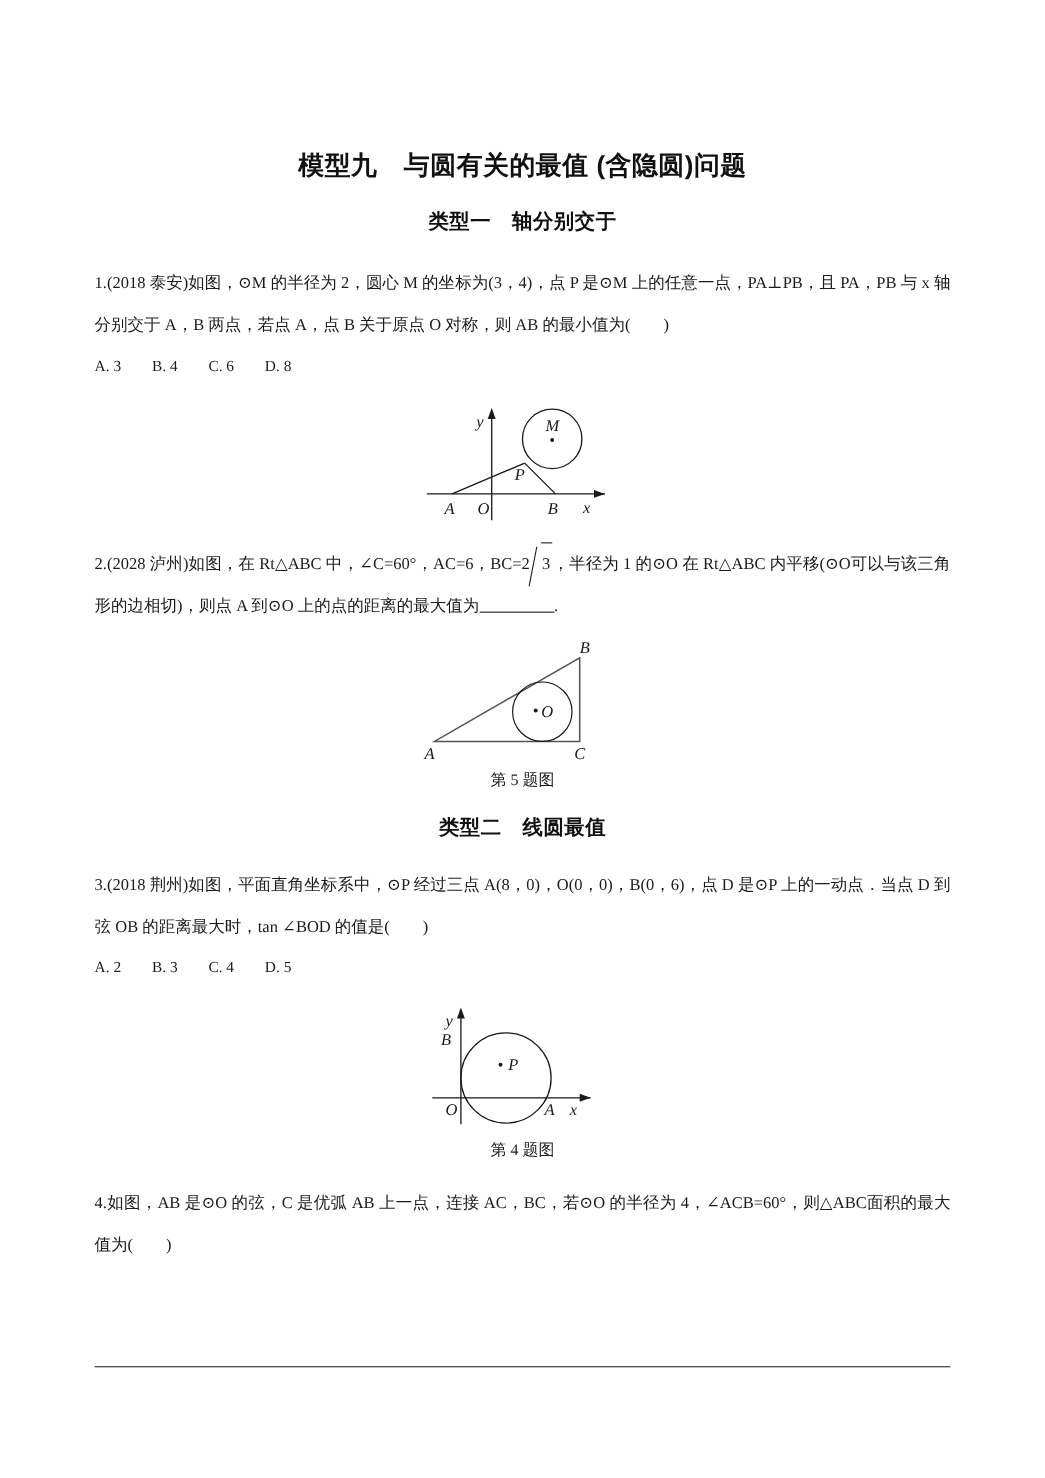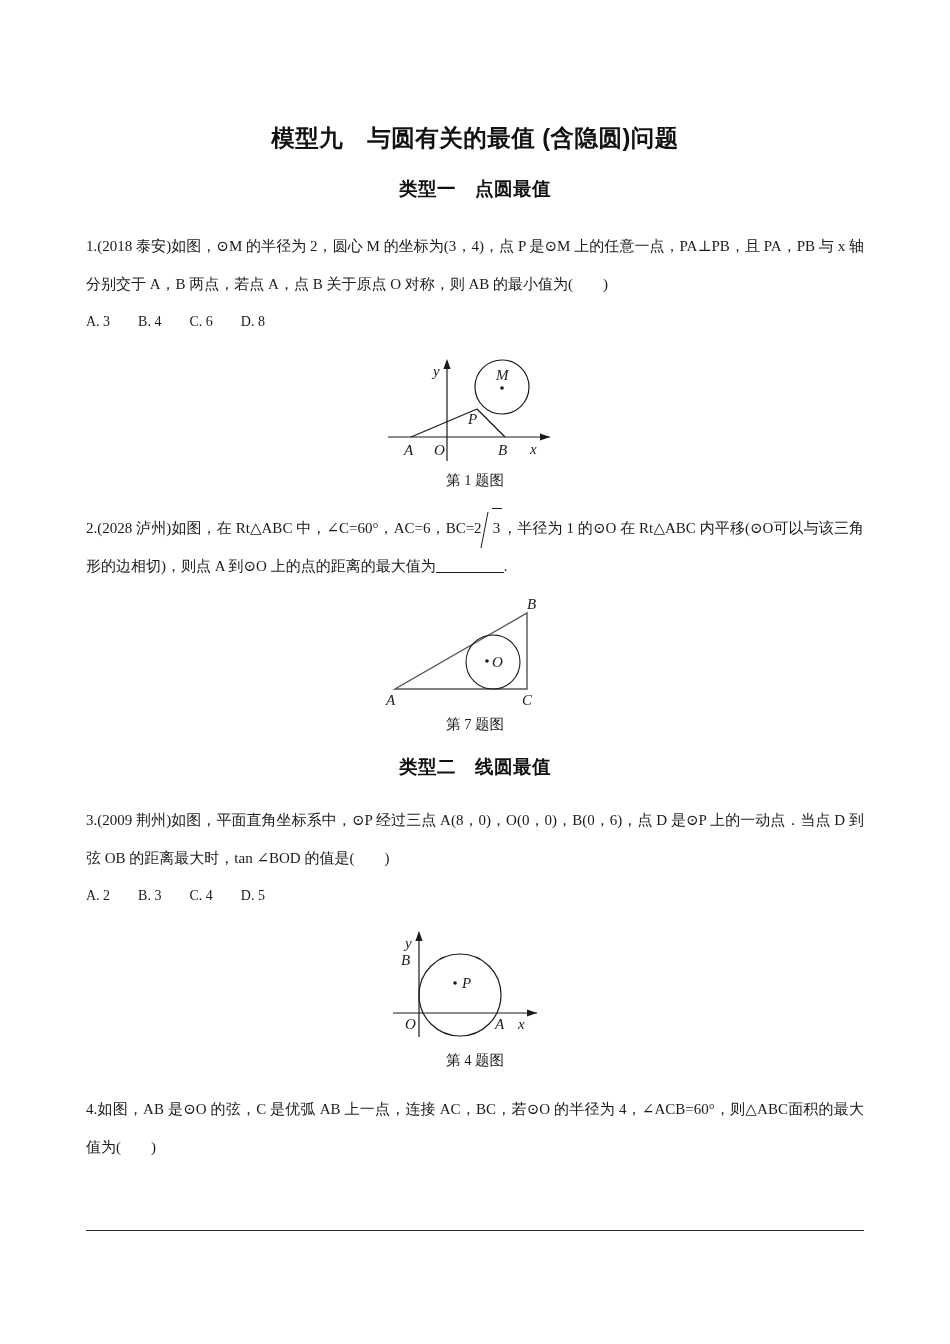--- a/index.html
+++ b/index.html
@@ -10,21 +10,21 @@
   body {
     width: 950px;
     height: 1344px;
     position: relative;
     font-family: "Liberation Serif", "DejaVu Serif", serif;
     color: #1a1a1a;
     overflow: hidden;
   }
   .page {
     position: absolute;
-    left: 0; top: 0;
+    left: 0; top: 12px;
     width: 950px;
     height: 1192px;
   }
   .content {
     position: absolute;
     left: 86px;
     top: 0;
     width: 778px;
   }
 
@@ -134,21 +134,21 @@
   }
 </style>
 </head>
 <body>
 
 <div class="page">
   <div class="content">
 
     <h1 class="main-title">模型九　与圆有关的最值 (含隐圆)问题</h1>
 
-    <h2 class="type-heading th-1">类型一　点圆最值</h2>
+    <h2 class="type-heading th-1">类型一　轴分别交于</h2>
 
     <p class="q q-1"><span>1.</span><span>(2018 泰安)</span><span>如图，⊙M 的半径为 2，圆心 M 的坐标为(3，4)，点 P 是⊙M 上的任意一点，PA⊥PB，且 PA，</span><span>PB 与 x 轴分别交于 A，B 两点，若点 A，点 B 关于原点 O 对称，则 AB 的最小值为(　　)</span></p>
 
     <p class="opts">A. 3　　B. 4　　C. 6　　D. 8</p>
 
     <div class="fig-wrap fig-1">
       <svg width="190" height="112" viewBox="0 0 190 112">
 
         <line x1="8" y1="86" x2="170" y2="86" stroke="#1a1a1a" stroke-width="1.2"></line>
         <polygon points="170,86 160,82.4 160,89.6" fill="#1a1a1a"></polygon>
@@ -164,43 +164,42 @@
 
         <text x="24" y="104" font-size="15">A</text>
         <text x="54" y="104" font-size="15">O</text>
         <text x="118" y="104" font-size="15">B</text>
         <text x="88" y="73" font-size="15">P</text>
         <text x="116" y="29" font-size="15">M</text>
         <text x="150" y="103" font-size="15">x</text>
         <text x="53" y="25" font-size="15">y</text>
       </svg>
     </div>
-    <p class="caption">第 1 题图</p>
 
     <p class="q q-2"><span>2.</span><span>(2028 泸州)</span><span>如图，在 Rt△ABC 中，∠C=60°，AC=6，BC=2</span><span class="radical"><span>3</span></span><span>，半径为 1 的⊙O 在 Rt△ABC 内平移(⊙O</span><span>可以与该三角形的边相切)，则点 A 到⊙O 上的点的距离的最大值为</span><span class="blank-ul"></span><span>.</span></p>
 
     <div class="fig-wrap fig-2">
       <svg width="200" height="112" viewBox="0 0 200 112">
 
         <polygon points="20,94 152,94 152,18" fill="none" stroke="#555" stroke-width="1.4"></polygon>
 
         <circle cx="118" cy="67" r="27" fill="none" stroke="#1a1a1a" stroke-width="1.1"></circle>
         <circle cx="112" cy="66" r="1.8" fill="#1a1a1a"></circle>
 
         <text x="11" y="110" font-size="15">A</text>
         <text x="152" y="14" font-size="15">B</text>
         <text x="147" y="110" font-size="15">C</text>
         <text x="117" y="72" font-size="15">O</text>
       </svg>
     </div>
-    <p class="caption">第 7 题图</p>
+    <p class="caption">第 5 题图</p>
 
     <h2 class="type-heading th-2">类型二　线圆最值</h2>
 
-    <p class="q q-3"><span>3.</span><span>(2009 荆州)</span><span>如图，平面直角坐标系中，⊙P 经过三点 A(8，0)，O(0，0)，B(0，6)，点 D 是⊙P 上的一动</span><span>点．当点 D 到弦 OB 的距离最大时，tan ∠BOD 的值是(　　)</span></p>
+    <p class="q q-3"><span>3.</span><span>(2018 荆州)</span><span>如图，平面直角坐标系中，⊙P 经过三点 A(8，0)，O(0，0)，B(0，6)，点 D 是⊙P 上的一动</span><span>点．当点 D 到弦 OB 的距离最大时，tan ∠BOD 的值是(　　)</span></p>
 
     <p class="opts">A. 2　　B. 3　　C. 4　　D. 5</p>
 
     <div class="fig-wrap fig-3">
       <svg width="180" height="120" viewBox="0 0 180 120">
 
         <line x1="8" y1="90" x2="152" y2="90" stroke="#1a1a1a" stroke-width="1.2"></line>
         <polygon points="152,90 142,86.4 142,93.6" fill="#1a1a1a"></polygon>
 
         <line x1="34" y1="114" x2="34" y2="10" stroke="#1a1a1a" stroke-width="1.2"></line>

